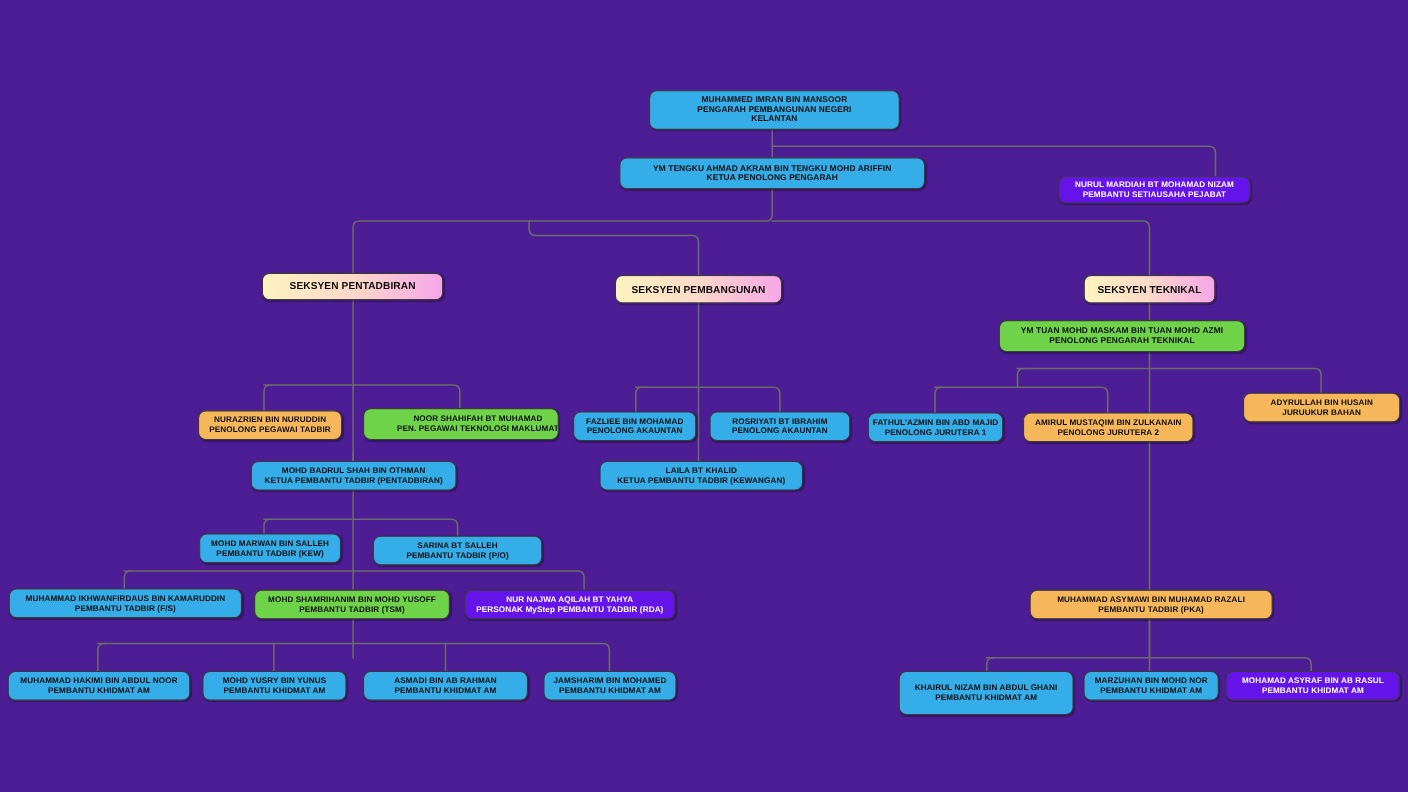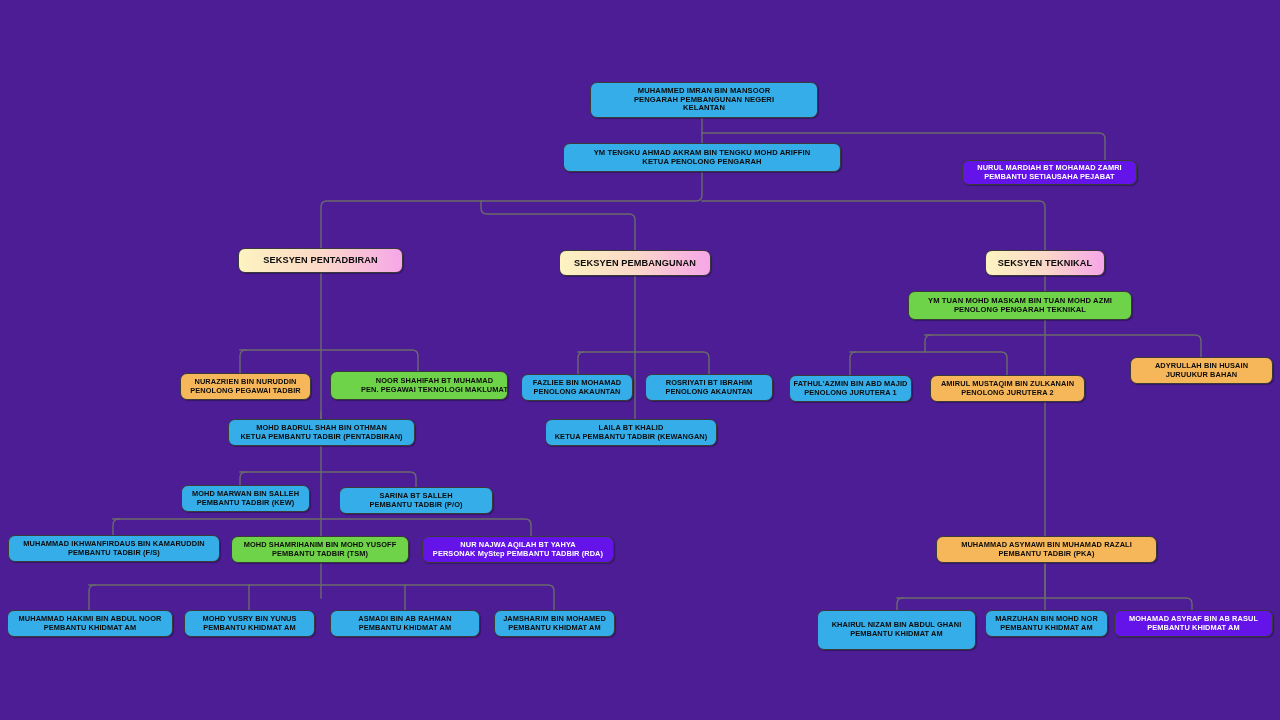--- a/index.html
+++ b/index.html
@@ -117,21 +117,21 @@
     <span class="ln">PENGARAH PEMBANGUNAN NEGERI</span>
     <span class="ln">KELANTAN</span>
   </div>
 
   <div class="node c-blue" style="left:563px; top:143px; width:278px; height:29px; font-size:7.6px;">
     <span class="ln">YM TENGKU AHMAD AKRAM BIN TENGKU MOHD ARIFFIN</span>
     <span class="ln">KETUA PENOLONG PENGARAH</span>
   </div>
 
   <div class="node c-purple" style="left:962px; top:160px; width:175px; height:25px; font-size:7.4px;">
-    <span class="ln">NURUL MARDIAH BT MOHAMAD ZAMRI</span>
+    <span class="ln">NURUL MARDIAH BT MOHAMAD NIZAM</span>
     <span class="ln">PEMBANTU SETIAUSAHA PEJABAT</span>
   </div>
 
   <div class="node c-section" style="left:238px; top:248px; width:165px; height:25px; font-size:9.2px;">
     <span class="ln">SEKSYEN PENTADBIRAN</span>
   </div>
 
   <div class="node c-section" style="left:559px; top:250px; width:152px; height:26px; font-size:9.2px;">
     <span class="ln">SEKSYEN PEMBANGUNAN</span>
   </div>
@@ -178,21 +178,21 @@
   <div class="node c-orange" style="left:1130px; top:357px; width:143px; height:27px; font-size:7.4px;">
     <span class="ln">ADYRULLAH BIN HUSAIN</span>
     <span class="ln">JURUUKUR BAHAN</span>
   </div>
 
   <div class="node c-blue" style="left:228px; top:419px; width:187px; height:27px; font-size:7.4px;">
     <span class="ln">MOHD BADRUL SHAH BIN OTHMAN</span>
     <span class="ln">KETUA PEMBANTU TADBIR (PENTADBIRAN)</span>
   </div>
 
-  <div class="node c-blue" style="left:545px; top:419px; width:172px; height:27px; font-size:7.4px;">
+  <div class="node c-blue" style="left:545px; top:419px; width:185px; height:27px; font-size:7.4px;">
     <span class="ln">LAILA BT KHALID</span>
     <span class="ln">KETUA PEMBANTU TADBIR (KEWANGAN)</span>
   </div>
 
   <div class="node c-blue" style="left:181px; top:485px; width:129px; height:27px; font-size:7.4px;">
     <span class="ln">MOHD MARWAN BIN SALLEH</span>
     <span class="ln">PEMBANTU TADBIR (KEW)</span>
   </div>
 
   <div class="node c-blue" style="left:339px; top:487px; width:154px; height:27px; font-size:7.4px;">

